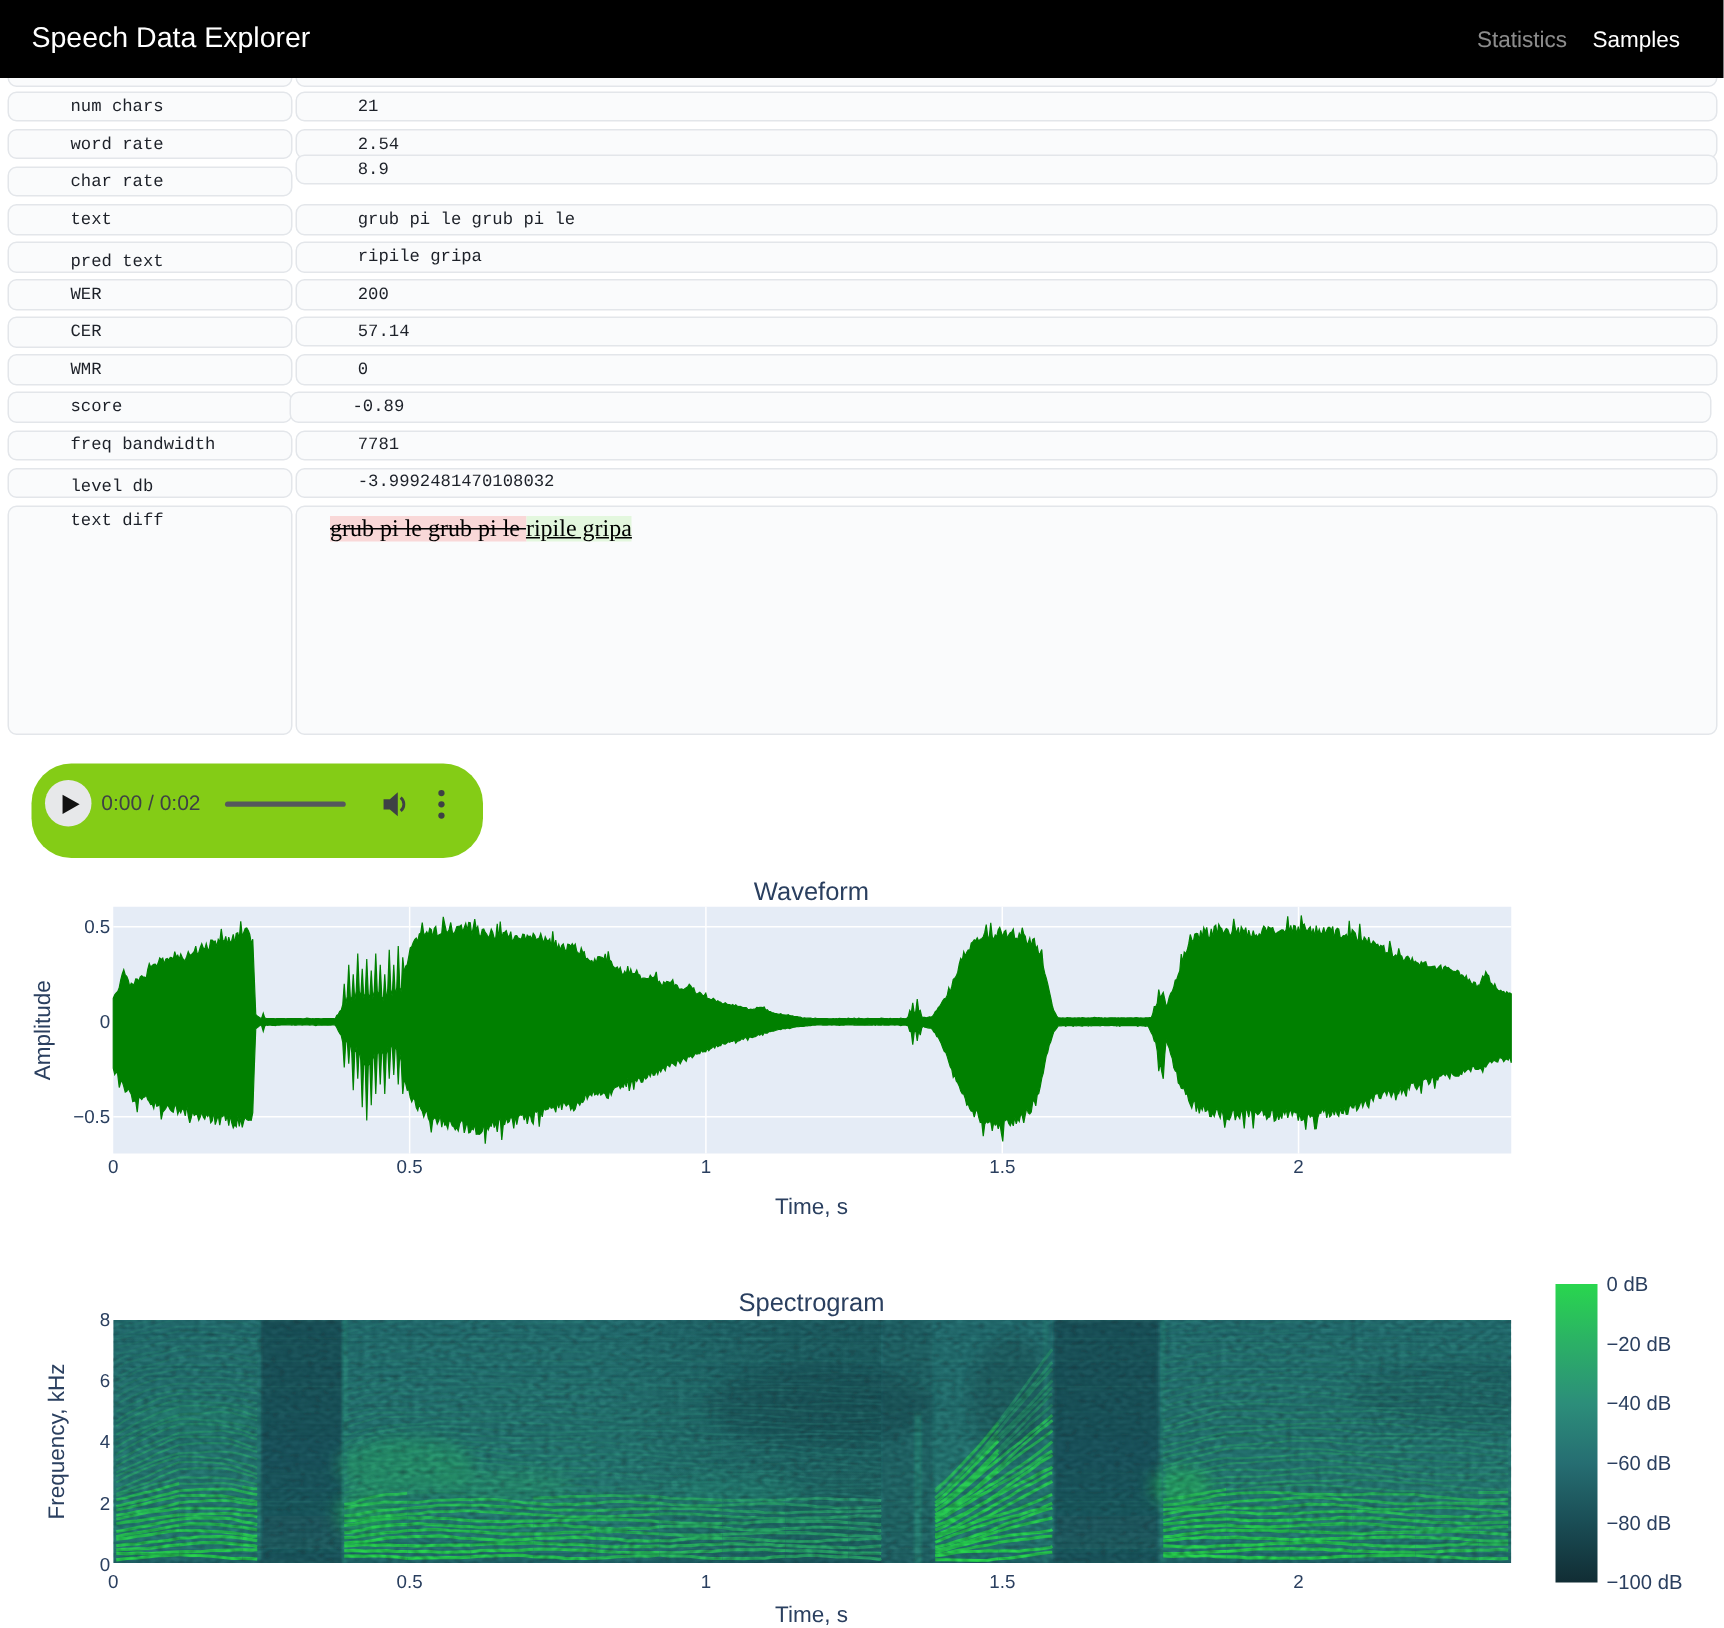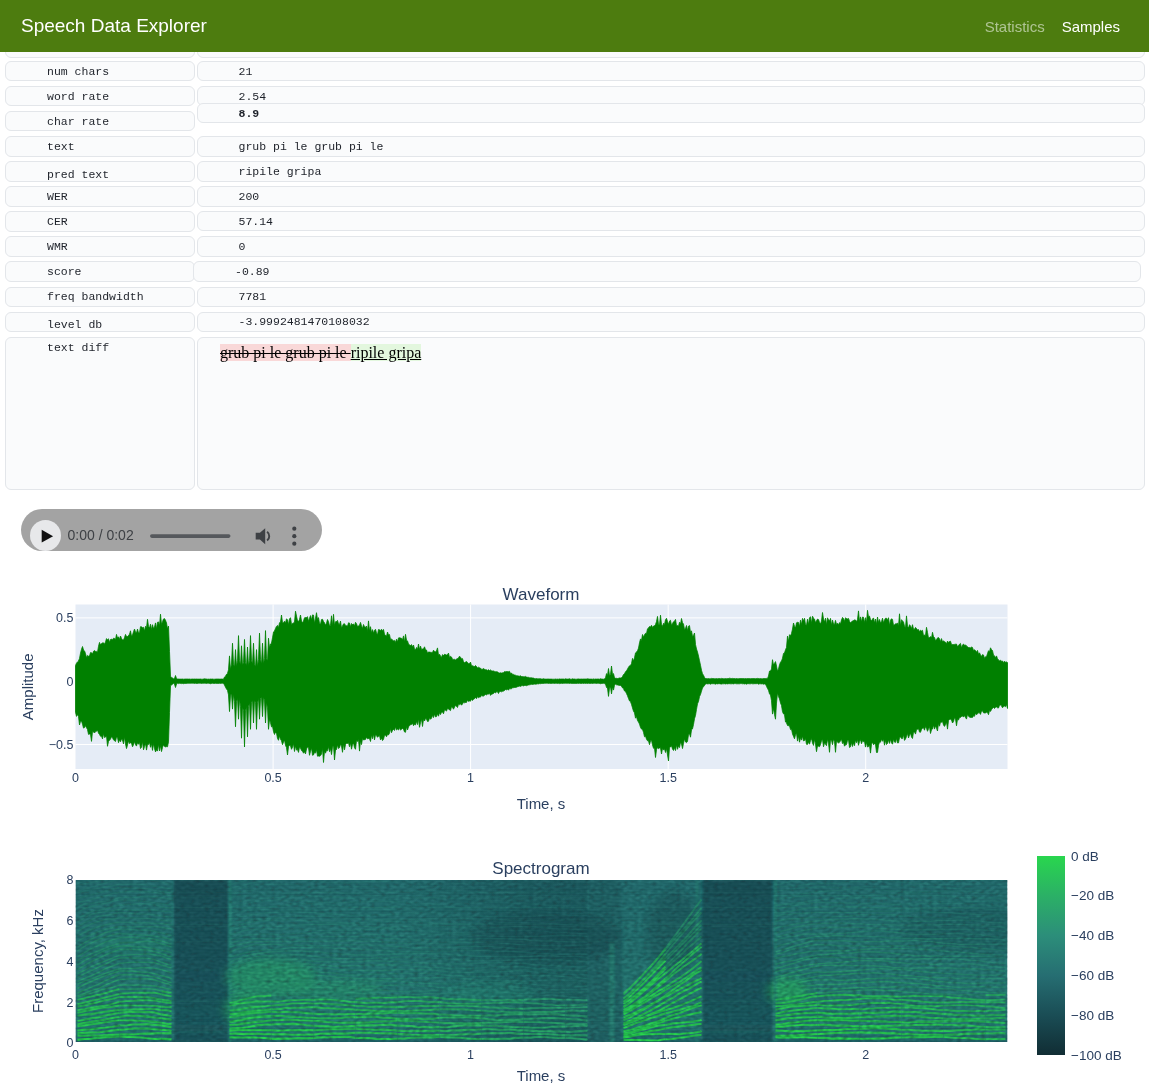--- a/index.html
+++ b/index.html
@@ -1,32 +1,32 @@
 <!DOCTYPE html>
 <html><head><meta charset="utf-8"><title>Speech Data Explorer</title>
 <style>
 * { box-sizing: border-box; }
 html,body { margin:0; padding:0; background:#fff; width:1149px; height:1085px;
   font-family:"Liberation Sans", sans-serif; overflow:hidden; }
-#navbar { position:absolute; left:0; top:0; width:1149px; height:51.5px; background:#4d7c0f; z-index:10; }
+#navbar { position:absolute; left:0; top:0; width:1149px; height:51.5px; background:#000000; z-index:10; }
 #brand { position:absolute; left:21px; top:15px; font-size:19px; color:#fff; }
 #navlinks { position:absolute; right:29px; top:18px; font-size:15px; }
 #navlinks .stat { color:rgba(255,255,255,0.55); margin-right:17px; }
 #navlinks .samp { color:#fff;margin-top:12px; }
 .cell { position:absolute; border:1px solid #e3e6ea; border-radius:6px; background:#fafbfc;
   font-family:"Liberation Mono", monospace; font-size:11.5px; color:#1d2129;
   display:flex; align-items:center; overflow:hidden;padding-left:26px; }
 .cell > span { padding-left:15px; white-space:pre; }
 .cell > span.top { align-self:flex-start; margin-top:3px; }
 .cell .diff { position:absolute; left:22.5px; top:6.5px; font-family:"Liberation Serif", serif;
   font-size:16px; color:#000; white-space:pre; }
 .dd { background:#f9d8d8; text-decoration:line-through; }
 .di { background:#e3f7de; text-decoration:underline; }
-#player { position:absolute; left:20.5px; top:509px; width:301px; height:42px;
-  background:#a3a3a3; border-radius:26.5px; }
+#player { position:absolute; left:20.5px; top:509px; width:301px; height:63px;
+  background:#84cc16; border-radius:26.5px; }
 .pcirc { position:absolute; left:9px; top:11px; width:31px; height:31px; border-radius:50%;
   background:#e7e8ea; }
 .ptime { position:absolute; left:47px; top:0; width:65px; height:53px; line-height:53px;
   text-align:center; font-size:14px; color:#3e4145; white-space:nowrap; }
 svg text { font-family:"Liberation Sans", sans-serif; }
 </style></head>
 <body>
 <div id="navbar">
   <div id="brand">Speech Data Explorer</div>
   <div id="navlinks"><span class="stat">Statistics</span><span class="samp">Samples</span></div>
@@ -41,21 +41,21 @@
   </div>
 <div class="cell" style="left:5px;top:86.0px;width:189.5px;height:20.4px;">
     <span>word rate</span>
   </div>
 <div class="cell" style="left:196.5px;top:86.0px;width:948px;height:20.4px;">
     <span>2.54</span>
   </div>
 <div class="cell" style="left:5px;top:111.1px;width:189.5px;height:20.4px;text-align:center;">
     <span>char rate</span>
   </div>
-<div class="cell" style="left:196.5px;top:103px;width:948px;height:20.4px;font-weight:bold;">
+<div class="cell" style="left:196.5px;top:103px;width:948px;height:20.4px;">
     <span>8.9</span>
   </div>
 <div class="cell" style="left:5px;top:136.2px;width:189.5px;height:20.4px;">
     <span>text</span>
   </div>
 <div class="cell" style="left:196.5px;top:136.2px;width:948px;height:20.4px;">
     <span>grub pi le grub pi le</span>
   </div>
 <div class="cell" style="left:5px;top:161.2px;width:189.5px;height:20.4px;align-items:flex-end;">
     <span>pred text</span>

